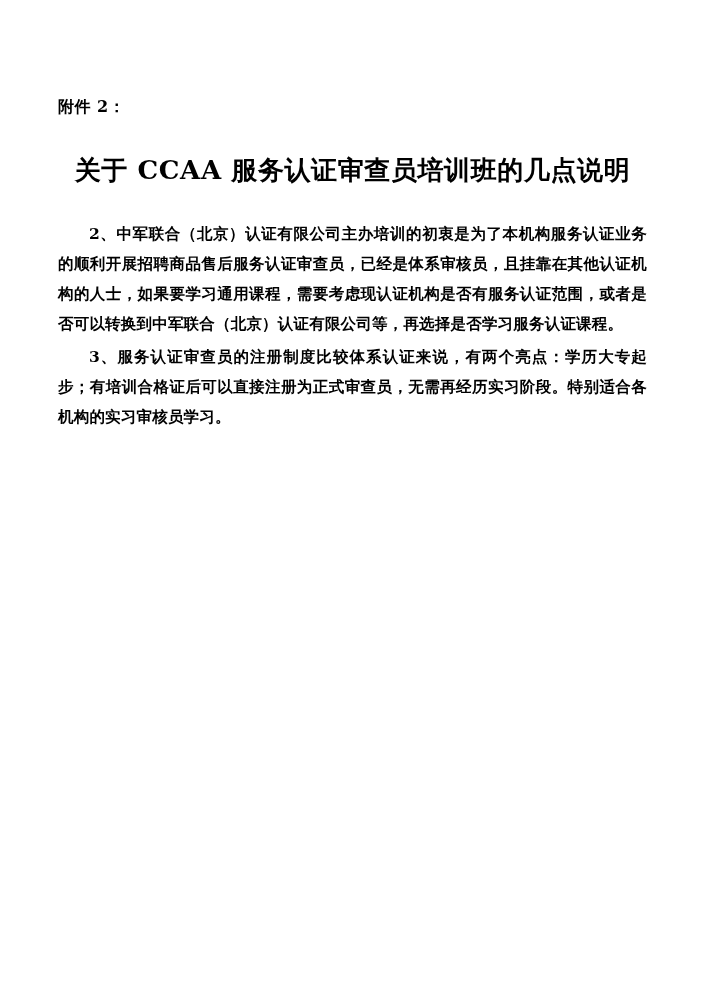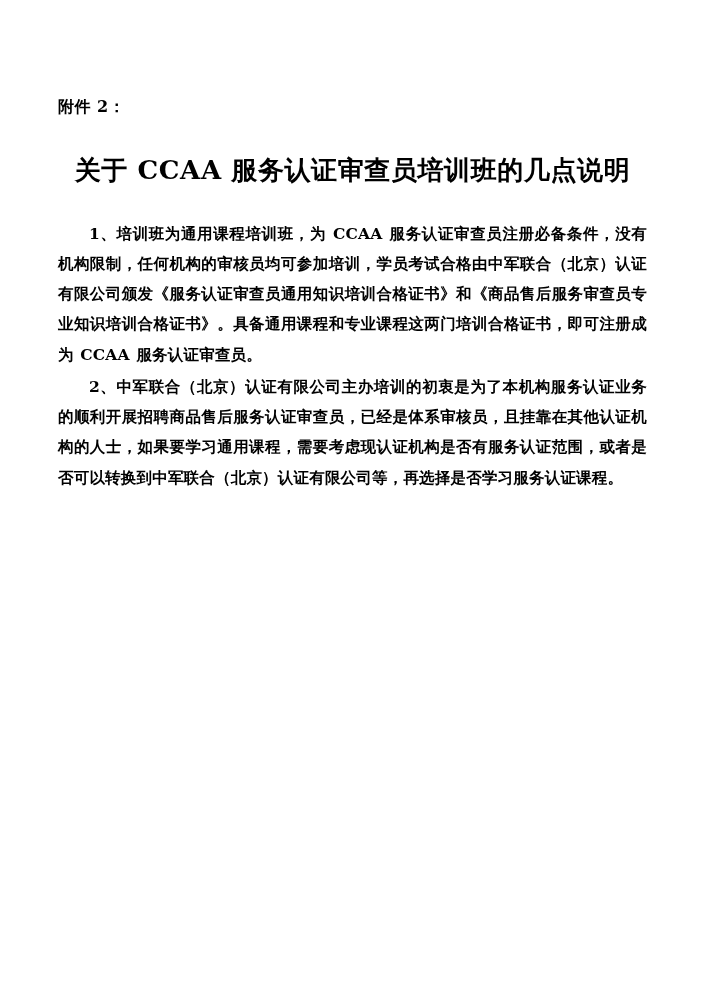--- a/index.html
+++ b/index.html
@@ -52,18 +52,18 @@
 </style>
 </head>
 <body>
 
 <div class="page">
 
   <div class="attachment-label">附件 2：</div>
 
   <div class="doc-title">关于 CCAA 服务认证审查员培训班的几点说明</div>
 
-  <p class="para loose">1、培训班为通用课程培训班，为 CCAA 服务认证审查员注册必备条件，没有机构限制，任何机构的审核员均可参加培训，学员考试合格由中军联合（北京）认证有限公司颁发《服务认证审查员通用知识培训合格证书》和《商品售后服务审查员专业知识培训合格证书》。具备通用课程和专业课程这两门培训合格证书，即可注册成为 CCAA 服务认证审查员。</p>
 
   <p class="para">2、中军联合（北京）认证有限公司主办培训的初衷是为了本机构服务认证业务的顺利开展招聘商品售后服务认证审查员，已经是体系审核员，且挂靠在其他认证机构的人士，如果要学习通用课程，需要考虑现认证机构是否有服务认证范围，或者是否可以转换到中军联合（北京）认证有限公司等，再选择是否学习服务认证课程。</p>
 
+  <p class="para">3、服务认证审查员的注册制度比较体系认证来说，有两个亮点：学历大专起步；有培训合格证后可以直接注册为正式审查员，无需再经历实习阶段。特别适合各机构的实习审核员学习。</p>
 
 </div>
 
 </body></html>

